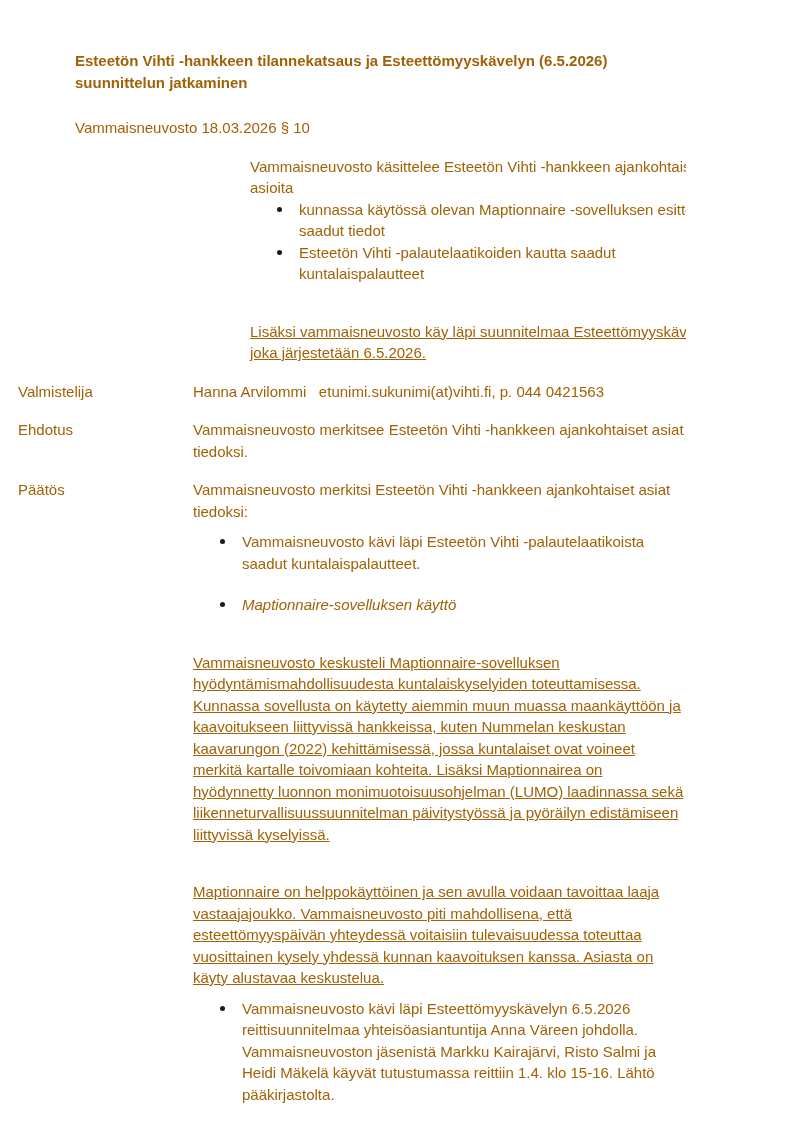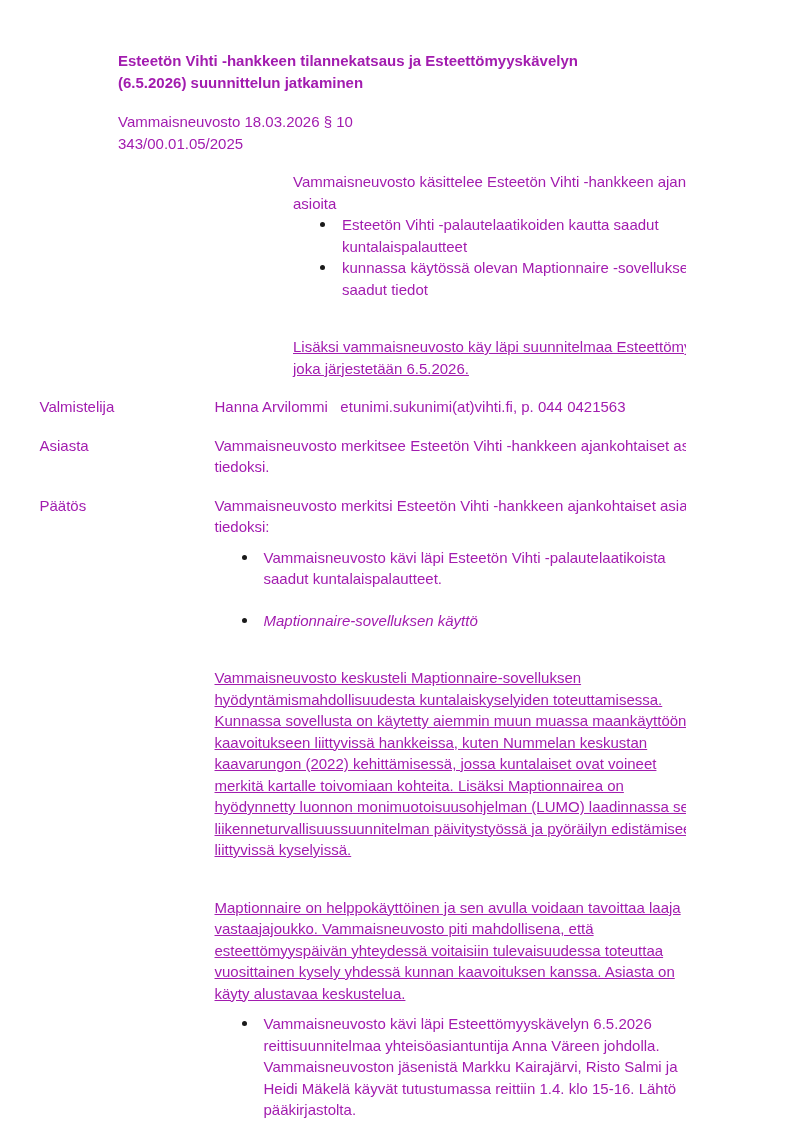--- a/index.html
+++ b/index.html
@@ -2,34 +2,34 @@
 <html><head>
 <meta charset="utf-8">
 <style>
   * { box-sizing: border-box; margin: 0; padding: 0; }
   html, body { background: #ffffff; }
   .page {
     position: relative;
     width: 686px;
     height: 1122px;
     background: #ffffff;
-    color: #a21caf;
+    color: #a16207;
     font-family: "Liberation Sans", sans-serif;
     font-size: 15px;
     line-height: 21.5px;
-    padding: 50px 58px 0 118px;
+    padding: 50px 58px 0 75px;
     overflow: hidden;
   }
   .doc-title {
     font-size: 15px;
     font-weight: bold;
     line-height: 22px;
     max-width: 672px;
   }
-  .meta-block { margin-top: 17px; }
+  .meta-block { margin-top: 23px; }
   .indented { margin-left: 175px; width: 492px; }
   .intro-block { margin-top: 17px; }
   .para + .para { margin-top: 20px; }
   .para.gap-top { margin-top: 36px; text-decoration: underline; }
   .row { display: flex; margin-top: 17px; justify-content: center; }
   .row-label { width: 175px; flex: none; }
   .row-content { width: 492px; flex: none; }
   ul.doc-list { list-style: none; }
   ul.doc-list.gap-top { margin-top: 9px; }
   ul.doc-list li { display: flex; }
@@ -46,45 +46,44 @@
 </style>
 </head>
 <body>
 
 <div class="page">
 
   <h1 class="doc-title">Esteetön Vihti -hankkeen tilannekatsaus ja Esteettömyyskävelyn (6.5.2026) suunnittelun jatkaminen</h1>
 
   <div class="meta-block">
     <div>Vammaisneuvosto 18.03.2026 § 10</div>
-    <div>343/00.01.05/2025</div>
   </div>
 
   <div class="indented intro-block">
     <p class="para">Vammaisneuvosto käsittelee Esteetön Vihti -hankkeen ajankohtaisia asioita</p>
     <ul class="doc-list">
       <li>
         <span class="bullet-dot"></span>
-        <span class="li-text">Esteetön Vihti -palautelaatikoiden kautta saadut kuntalaispalautteet</span>
+        <span class="li-text">kunnassa käytössä olevan Maptionnaire -sovelluksen esittelystä saadut tiedot</span>
       </li>
       <li>
         <span class="bullet-dot"></span>
-        <span class="li-text">kunnassa käytössä olevan Maptionnaire -sovelluksen esittelystä saadut tiedot</span>
+        <span class="li-text">Esteetön Vihti -palautelaatikoiden kautta saadut kuntalaispalautteet</span>
       </li>
     </ul>
     <p class="para gap-top">Lisäksi vammaisneuvosto käy läpi suunnitelmaa Esteettömyyskävelystä, joka järjestetään 6.5.2026.</p>
   </div>
 
   <div class="row">
     <div class="row-label">Valmistelija</div>
     <div class="row-content pre-space">Hanna Arvilommi   etunimi.sukunimi(at)vihti.fi, p. 044 0421563</div>
   </div>
 
   <div class="row">
-    <div class="row-label">Asiasta</div>
+    <div class="row-label">Ehdotus</div>
     <div class="row-content">Vammaisneuvosto merkitsee Esteetön Vihti -hankkeen ajankohtaiset asiat tiedoksi.</div>
   </div>
 
   <div class="row">
     <div class="row-label">Päätös</div>
     <div class="row-content">
       <p class="para">Vammaisneuvosto merkitsi Esteetön Vihti -hankkeen ajankohtaiset asiat tiedoksi:</p>
 
       <ul class="doc-list spaced gap-top">
         <li>

